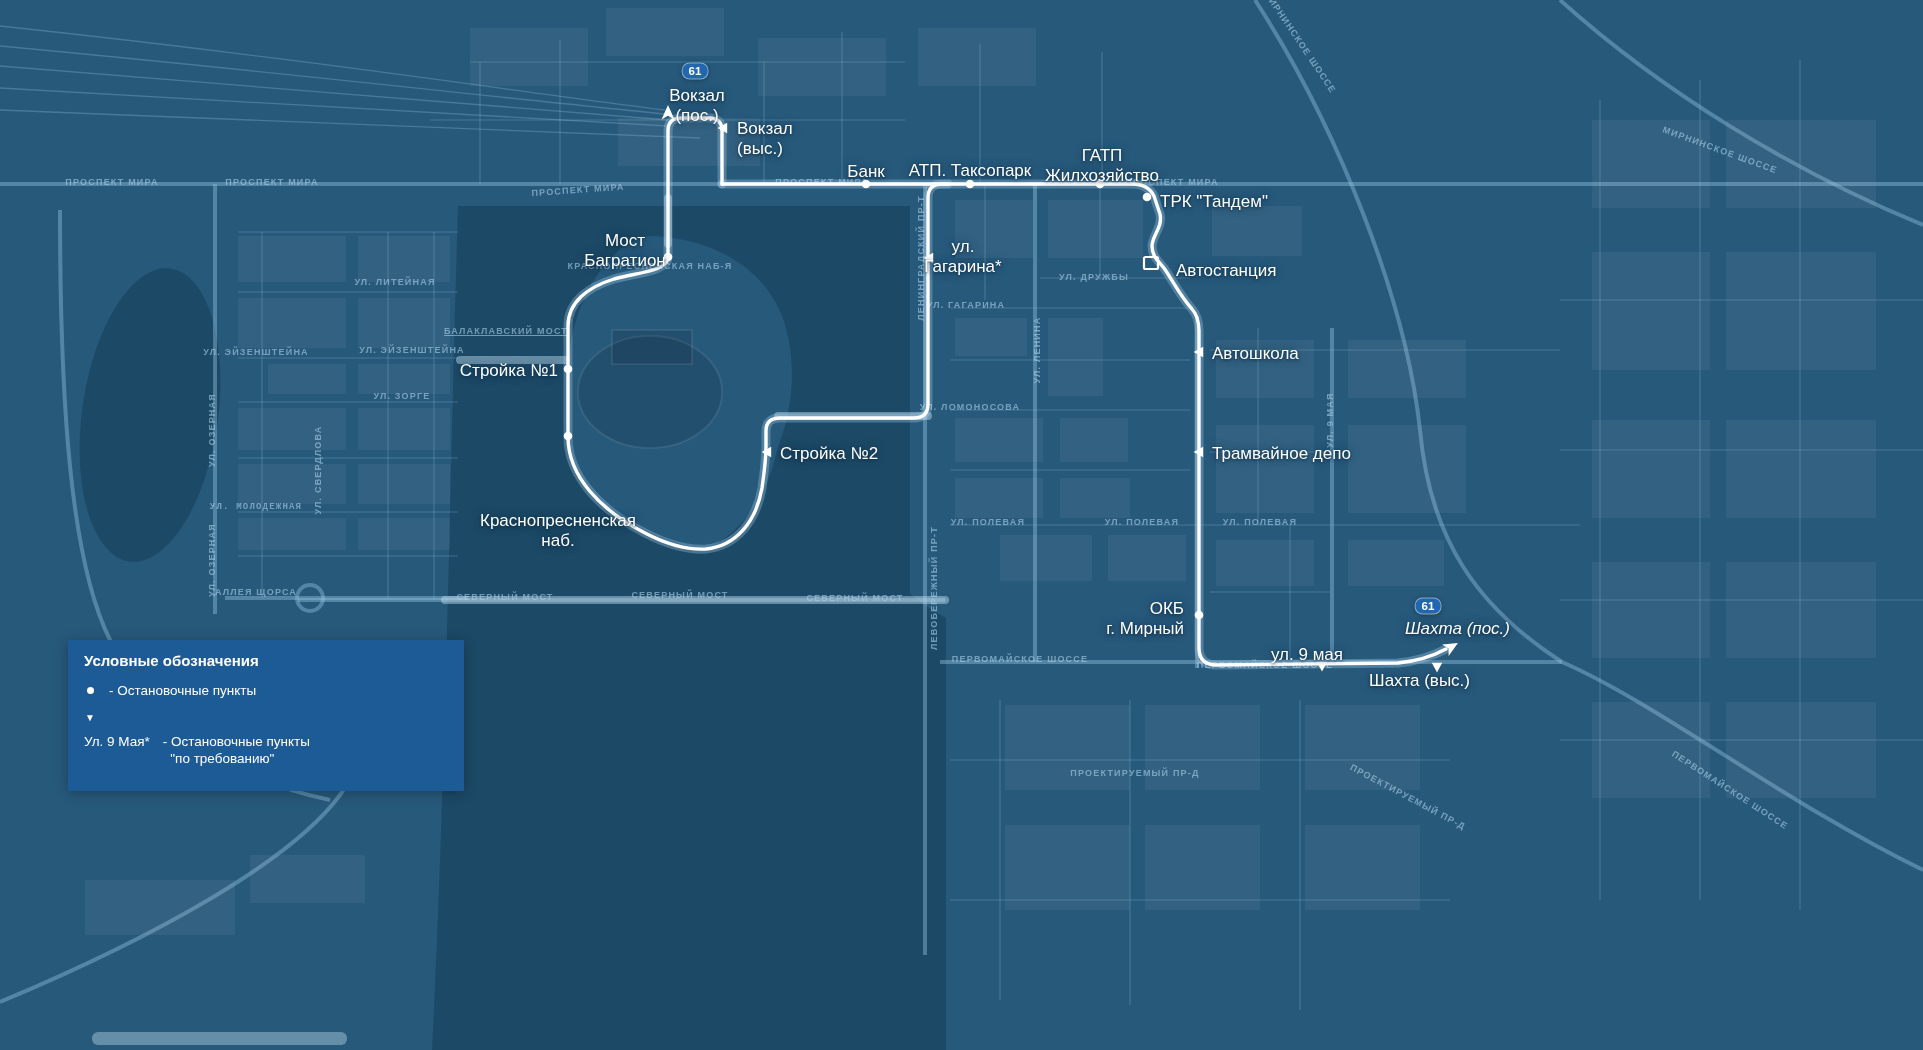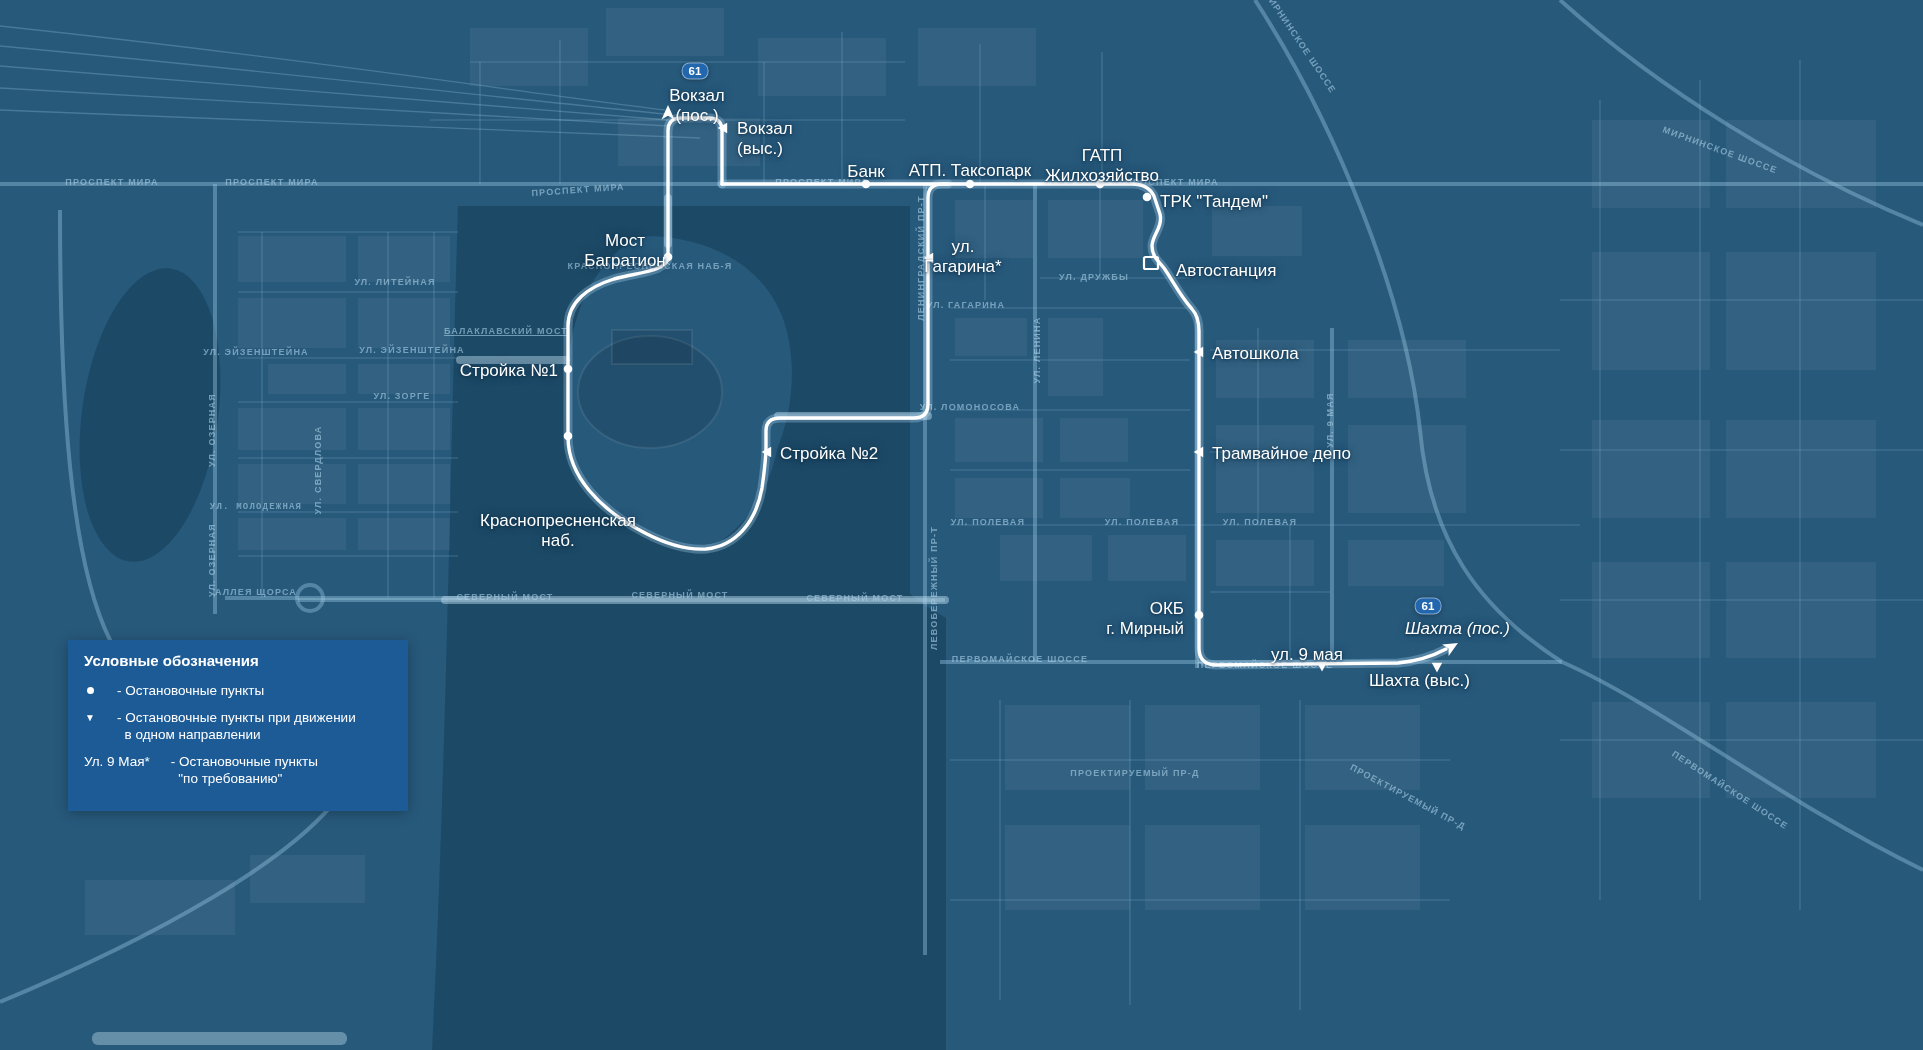--- a/index.html
+++ b/index.html
@@ -40,26 +40,26 @@
   }
   .stop-label.align-left{text-align:left;}
   .stop-label.align-right{text-align:right;transform:translateX(-100%);}
   .stop-label.align-center{transform:translateX(-50%);}
   .badge{
     position:absolute;background:var(--badge);border:1px solid rgba(255,255,255,0.45);
     color:#fff;font-size:11.5px;font-weight:bold;padding:1px 6px 2px;border-radius:8px;
     transform:translate(-50%,-50%);box-shadow:0 1px 5px rgba(0,0,0,0.3);pointer-events:none;
   }
   .legend{
-    position:absolute;left:68px;top:640px;width:340px;box-sizing:border-box;
+    position:absolute;left:68px;top:640px;width:396px;box-sizing:border-box;
     background:var(--legend);color:#fff;padding:12px 16px 14px;
     box-shadow:0 2px 12px rgba(0,0,0,0.28);
   }
   .legend-title{font-weight:bold;font-size:15px;margin-bottom:13px;}
-  .legend-row{display:flex;gap:21px;margin-bottom:9px;font-size:13.5px;line-height:1.3;align-items:flex-start;}
+  .legend-row{display:flex;gap:13px;margin-bottom:9px;font-size:13.5px;line-height:1.3;align-items:flex-start;}
   .legend-sym{min-width:12px;text-align:center;flex:0 0 auto;}
   .legend-sym .dot{display:inline-block;width:7px;height:7px;border-radius:50%;background:#fff;margin-bottom:1px;}
   .legend-sym.tri{font-size:10px;padding-top:2px;}
   .legend-sym.txt{min-width:0;white-space:nowrap;}
   .legend-text{white-space:pre;}
 </style>
 </head>
 <body>
 
 <div class="map-root">
@@ -305,22 +305,20 @@
 
   <div class="legend">
     <div class="legend-title">Условные обозначения</div>
     <div id="legend-items">
         <div class="legend-row">
           <span class="legend-sym"><span class="dot"></span></span>
           <span class="legend-text">- Остановочные пункты</span>
         </div>
         <div class="legend-row">
           <span class="legend-sym tri">▼</span>
-          <span class="legend-text">- Остановочные пункты при движении
-  в одном направлении</span>
         </div>
         <div class="legend-row">
           <span class="legend-sym txt">Ул. 9 Мая*</span>
           <span class="legend-text">- Остановочные пункты
   "по требованию"</span>
         </div>
       </div>
   </div>
 
 </div>

